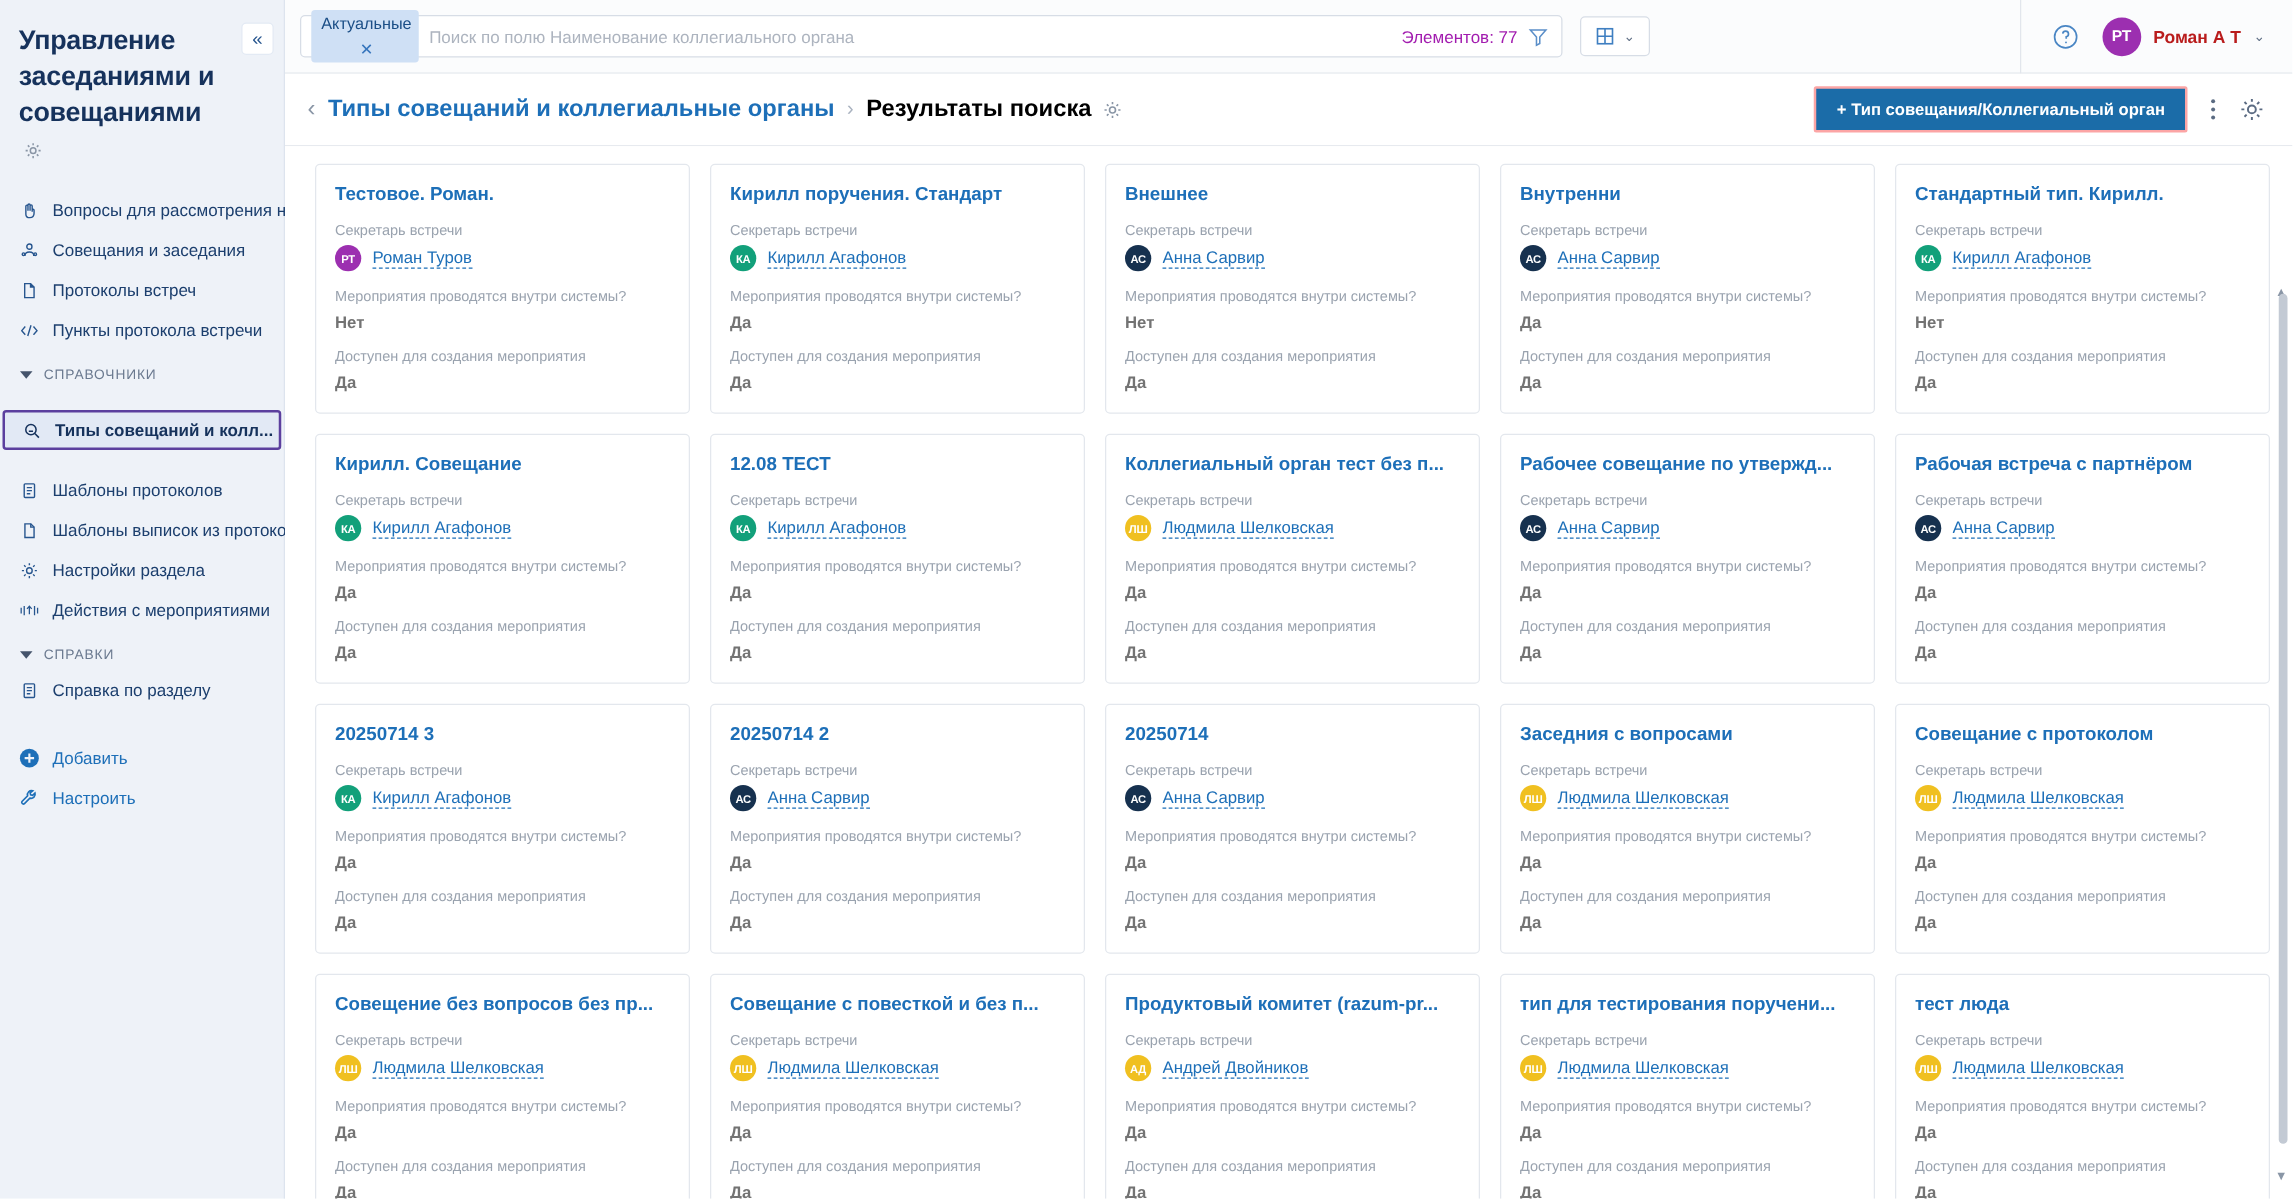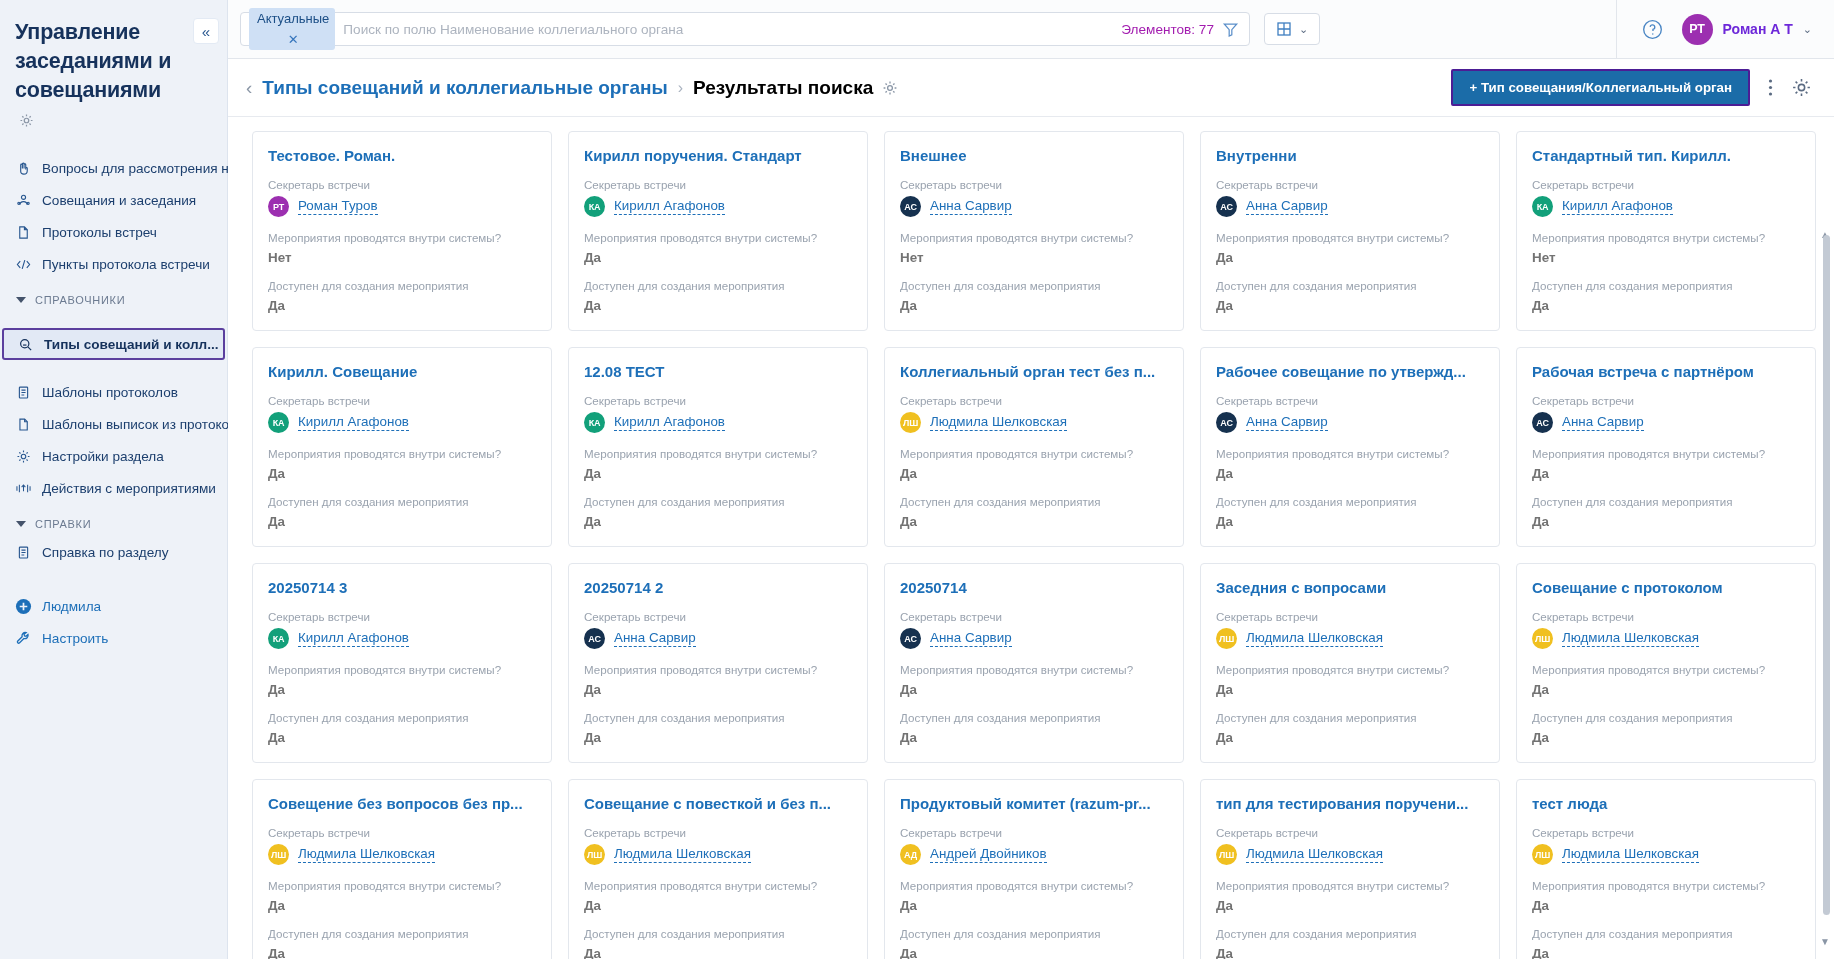--- a/index.html
+++ b/index.html
@@ -90,36 +90,36 @@
     margin-left: auto; height: 59px; display: flex; align-items: center;
     gap: 18px; padding: 0 22px 0 24px; border-left: 1px solid #e2e6ec;
   }
   .help-ic { color: #4a86c4; cursor: pointer; display:flex; }
   .user { display: flex; align-items: center; gap: 10px; cursor: pointer; }
   .avatar {
     border-radius: 50%; display: flex; align-items: center; justify-content: center;
     color: #fff; font-size: 12px; font-weight: bold; letter-spacing: -0.2px;
   }
   .avatar.big { width: 31px; height: 31px; font-size: 12.5px; }
-  .uname { font-size: 14px; color: #6d28d9; font-weight: bold; white-space: nowrap; }
+  .uname { font-size: 14px; color: #b91c1c; font-weight: bold; white-space: nowrap; }
   .chev { color:#5b6b82; font-size: 11px; }
 
   .header {
     height: 58px; min-height:58px; display: flex; align-items: center;
     padding: 0 22px 0 14px; border-bottom: 1px solid #e7eaef; background:#fff;
   }
   .back { color: #8a96a6; font-size: 19px; padding: 0 10px 0 4px; cursor: pointer; }
   .crumb-link { color: #1d6fb8; font-size: 19px; font-weight: bold; cursor: pointer; white-space: nowrap; }
   .crumb-sep { color: #aab3c0; font-size: 16px; padding: 0 10px; }
   .crumb-cur { color: #000000; font-size: 19px; font-weight: bold; white-space: nowrap; }
   .crumb-gear { margin-left: 9px; color:#8a96a6; display:flex; cursor:pointer; }
   .header-right { margin-left: auto; display: flex; align-items: center; gap: 18px; }
   .cta {
     background: #1b6ca8; color: #fff; font-size: 13.3px; font-weight: bold;
-    padding: 9px 16px; border-radius: 2px; border: 2px solid #4c1d95;
+    padding: 9px 16px; border-radius: 2px; border: 2px solid #fca5a5;
     cursor: pointer; white-space: nowrap;
   }
   .kebab, .hgear { color: #5b6b82; cursor: pointer; display:flex; }
 
   
   .content { flex: 1; overflow: hidden; position: relative; background: #fff; padding: 14px 18px 0 24px; }
   .grid { display: grid; grid-template-columns: repeat(5, 1fr); gap: 16px 16px; }
   .card {
     border: 1px solid #e3e7ed; border-radius: 4px; background: #fff;
     padding: 14px 15px 16px 15px; min-height: 168px; cursor: pointer;
@@ -272,21 +272,21 @@
     </nav>
 
     <div class="sb-bottom">
       <div class="sb-item">
         <span class="ic">
             <svg width="17" height="17" viewBox="0 0 18 18" fill="#1d6fb8">
               <circle cx="9" cy="9" r="8"></circle>
               <path d="M9 5v8M5 9h8" stroke="#eef2f8" stroke-width="1.8"></path>
             </svg>
           </span>
-        <span class="label">Людмила</span>
+        <span class="label">Добавить</span>
       </div>
       <div class="sb-item">
         <span class="ic">
             <svg width="16" height="16" viewBox="0 0 16 16" fill="none" stroke="#1d6fb8" stroke-width="1.3">
               <path d="M11.2 2.6a3.3 3.3 0 0 0-4.1 4.1L2.6 11.2a1.3 1.3 0 0 0 1.8 1.8l4.5-4.5a3.3 3.3 0 0 0 4.1-4.1l-1.9 1.9-1.6-.4-.4-1.6z"></path>
             </svg>
           </span>
         <span class="label">Настроить</span>
       </div>
     </div>

